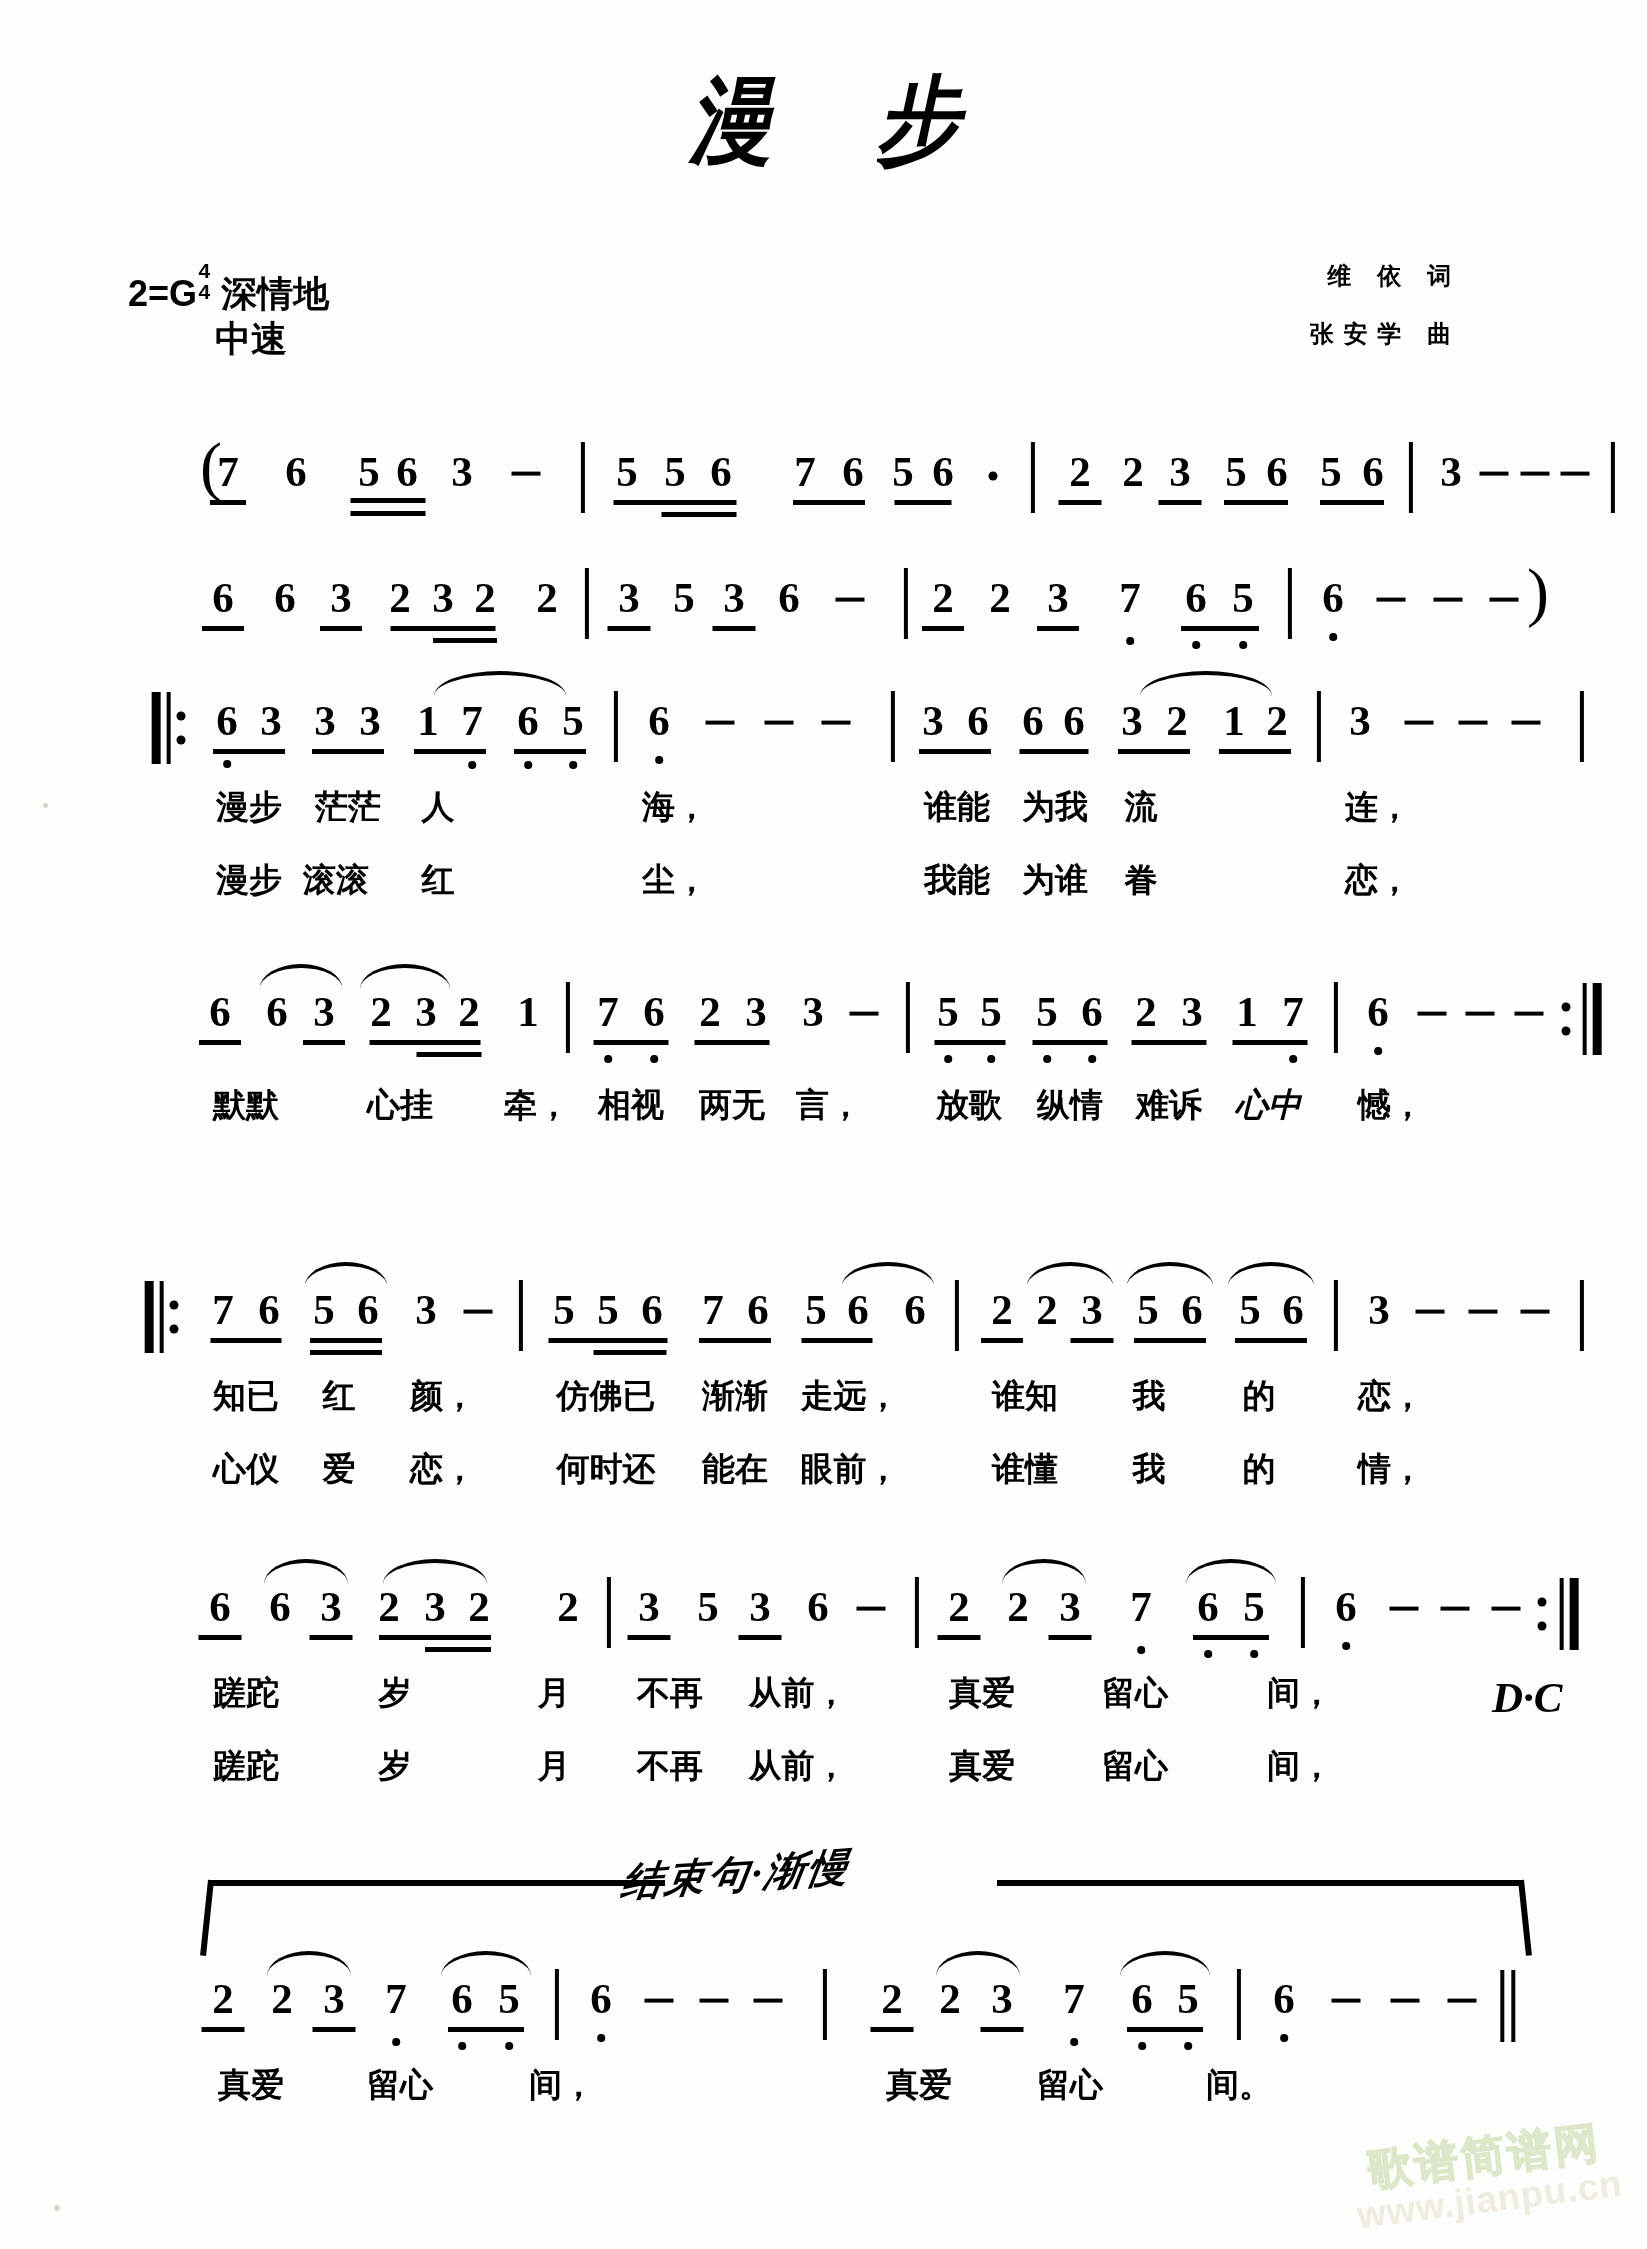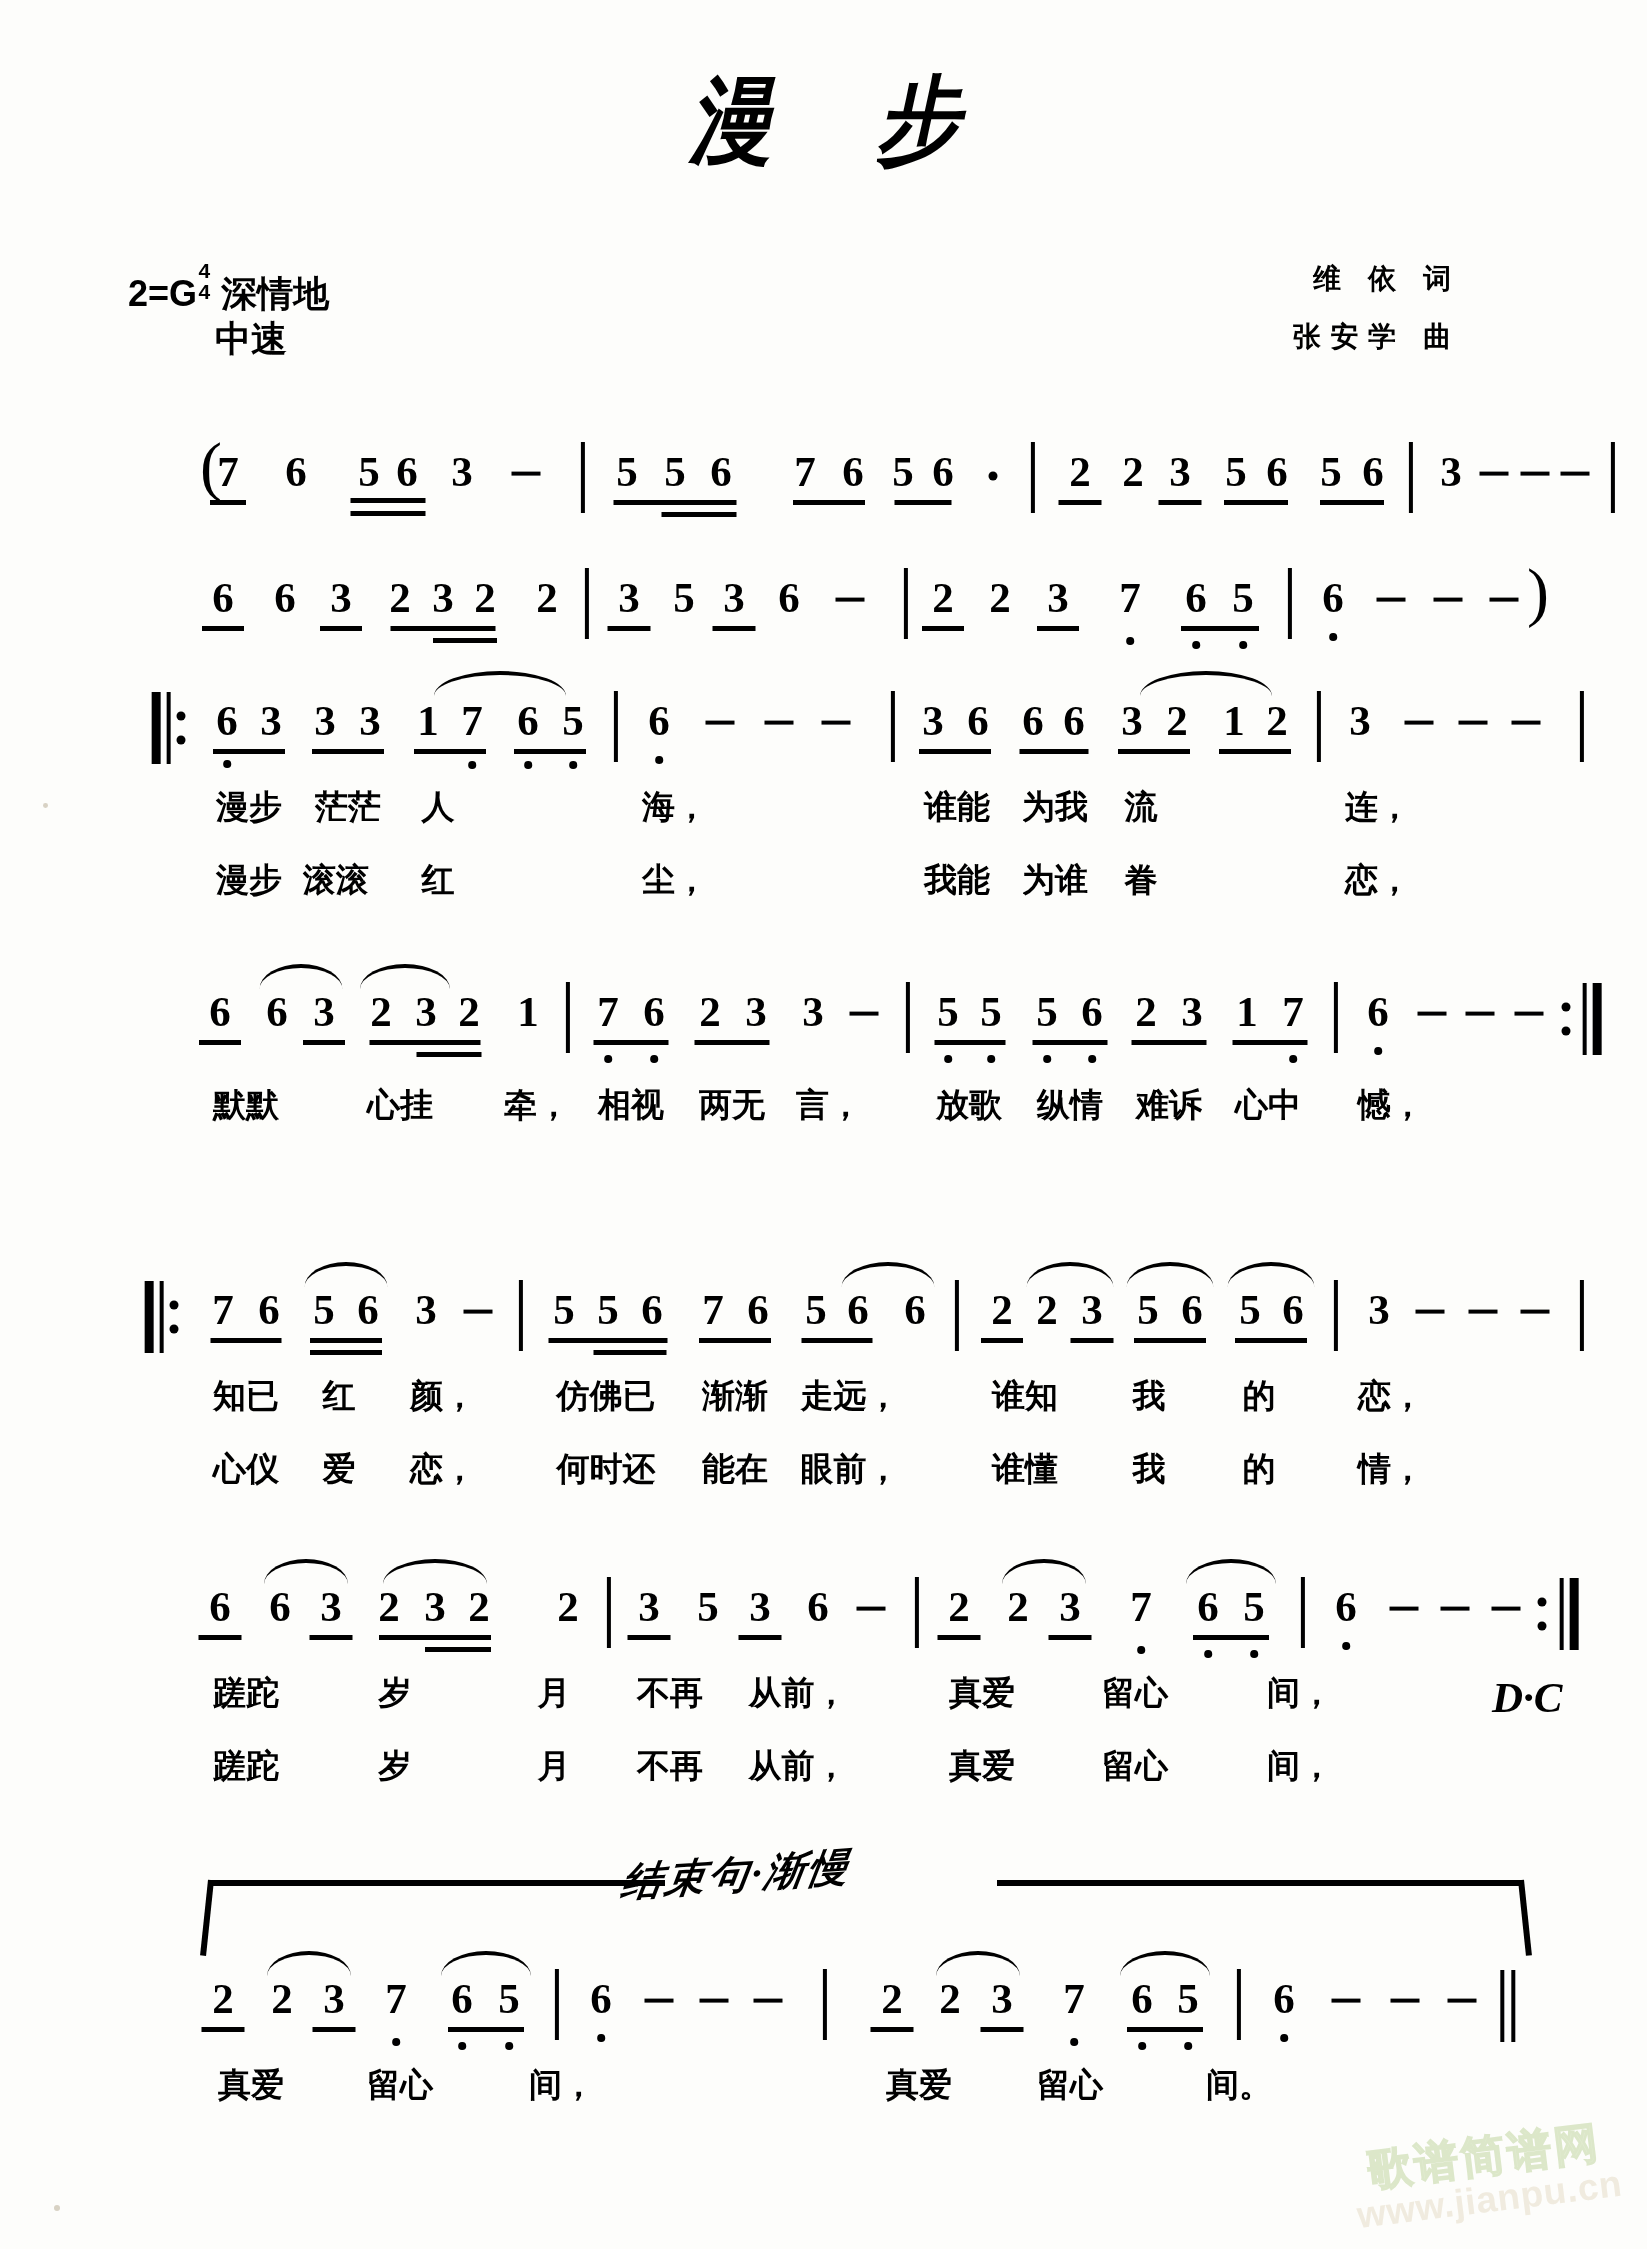--- a/index.html
+++ b/index.html
@@ -39,21 +39,21 @@
   }
   .keyline .frac .num{display:block;}
   .keyline .frac .den{display:block;}
   .tempo{
     position:absolute;left:215px;top:315px;
     font-size:36px;font-weight:bold;color:#000;
     font-family:"Liberation Sans", sans-serif;
   }
   .credit{
     position:absolute;right:187px;
-    font-size:28px;font-weight:bold;color:#000;
+    font-size:24px;font-weight:bold;color:#000;
     font-family:"Liberation Sans", sans-serif;
     letter-spacing:9.7px;
     white-space:nowrap;
   }
   .credit.lyric{top:260px;}
   .credit.music{top:318px;}
 
   
   .row{position:absolute;left:0;width:1648px;}
   .notes{
@@ -403,21 +403,21 @@
     <div class="lyr" style="top:9px;margin-top:13px;">
       <span class="ly" style="left:246px;">默默</span>
       <span class="ly" style="left:400px;">心挂</span>
       <span class="ly" style="left:537px;">牵，</span>
       <span class="ly" style="left:631px;">相视</span>
       <span class="ly" style="left:732px;">两无</span>
       <span class="ly" style="left:829px;">言，</span>
       <span class="ly" style="left:969px;">放歌</span>
       <span class="ly" style="left:1070px;">纵情</span>
       <span class="ly" style="left:1169px;">难诉</span>
-      <span class="ly" style="left:1268px;">心中</span>
+      <span class="ly" style="left:1268px;font-style:italic;">心中</span>
       <span class="ly" style="left:1391px;">憾，</span>
     </div>
   </div>
 
   <div class="row" style="top:1281px;">
     <div class="notes">
       <span class="dbar" style="left:154px;top:0px;">
         <i class="thick" style="height:72px;"></i><i style="height:72px;margin-left:5.5px;"></i>
       </span>
       <span class="rdot" style="left:174px;top:23.5px;"></span>

